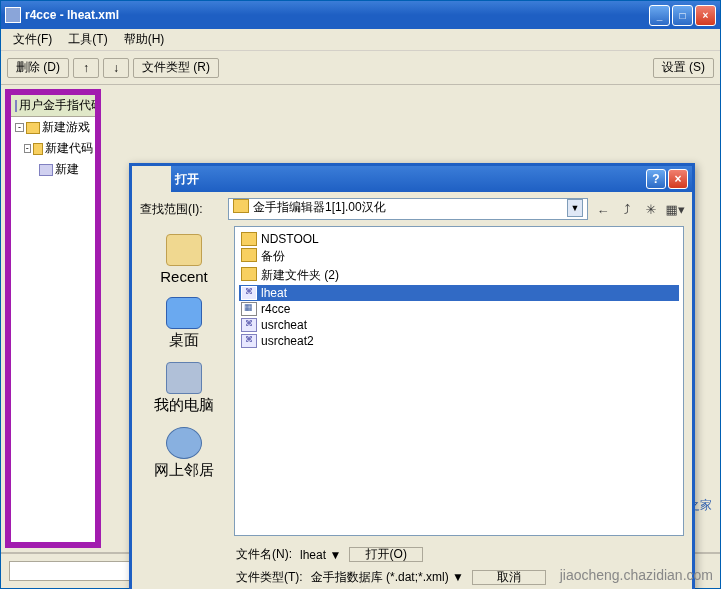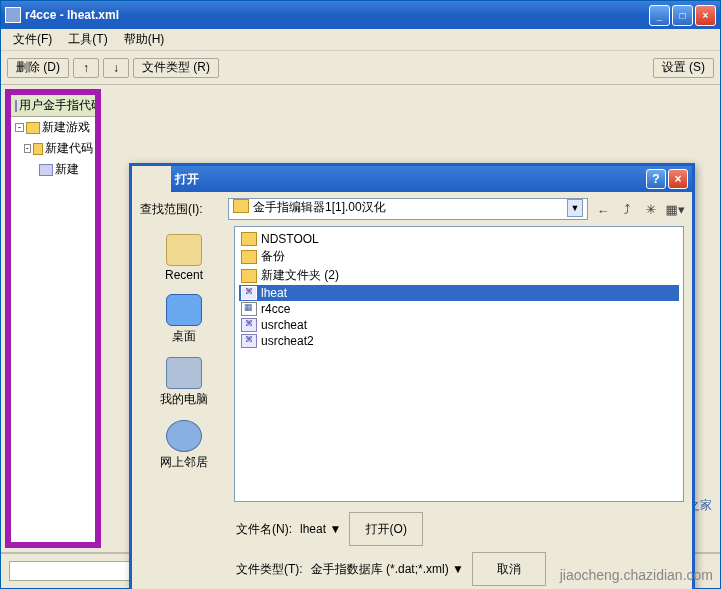--- a/index.html
+++ b/index.html
@@ -63,35 +63,35 @@
 
 .dlg-middle { flex: 1; display: flex; gap: 6px; }
 .places-bar { width: 88px; background: #ece9d8; display: flex; flex-direction: column; align-items: center; padding: 4px 0; gap: 4px; }
 .place { width: 80px; display: flex; flex-direction: column; align-items: center; padding: 4px 0; }
 .place .pico { width: 36px; height: 32px; border-radius: 4px; margin-bottom: 2px; }
 .pico.recent { background: #f0d890; border: 1px solid #c0a050; }
 .pico.desktop { background: #6aa9f0; border: 1px solid #3060b0; border-radius: 6px; }
 .pico.docs { background: #f0e8c0; border: 1px solid #b8a860; }
 .pico.computer { background: #b0c0d8; border: 1px solid #6080b0; }
 .pico.network { background: #88b0e0; border: 1px solid #4870a8; border-radius: 50%; }
-.place .plabel { text-align: center; font-size: 12px; }
+.place .plabel { text-align: center; font-size: 15px; }
 
 .file-list { flex: 1; background: #fff; border: 1px solid #7f9db9; padding: 4px; overflow: auto; }
-.fl-item { display: flex; align-items: center; gap: 4px; padding: 1px 2px; }
+.fl-item { display: flex; gap: 4px; padding: 1px 2px; }
 .fl-item .fico { width: 16px; height: 14px; }
 .fico.folder { background: #f8d060; border: 1px solid #b89020; }
 .fico.xml { background: #e8e8ff; border: 1px solid #8080c0; position: relative; }
 .fico.xml::after { content: '⌘'; font-size: 8px; position: absolute; left: 3px; top: 0; color: #4040a0; }
 .fico.exe { background: #fff; border: 1px solid #888; position: relative; }
 .fico.exe::after { content: '▦'; font-size: 9px; position: absolute; left: 2px; top: -1px; color: #4060a0; }
 .fl-item.selected { background: #316ac5; color: #fff; }
 .fl-item.selected .fico.xml { border-color: #fff; }
 
 .dlg-bottom { padding-top: 10px; }
-.dlg-btn { width: 74px; height: 34px; background: #ece9d8; border: 1px solid #aca899; display: flex; align-items: center; justify-content: center; }
+.dlg-btn { width: 74px; height: 15px; background: #ece9d8; border: 1px solid #aca899; display: flex; align-items: center; justify-content: center; }
 .row-wrap { display: flex; align-items: center; gap: 8px; margin-bottom: 6px; }
 .row-wrap .spacer-left { width: 88px; }
 </style>
 </head>
 <body>
 
 <div class="main-window">
 
   <div class="titlebar">
     <div class="icon-box"></div>

